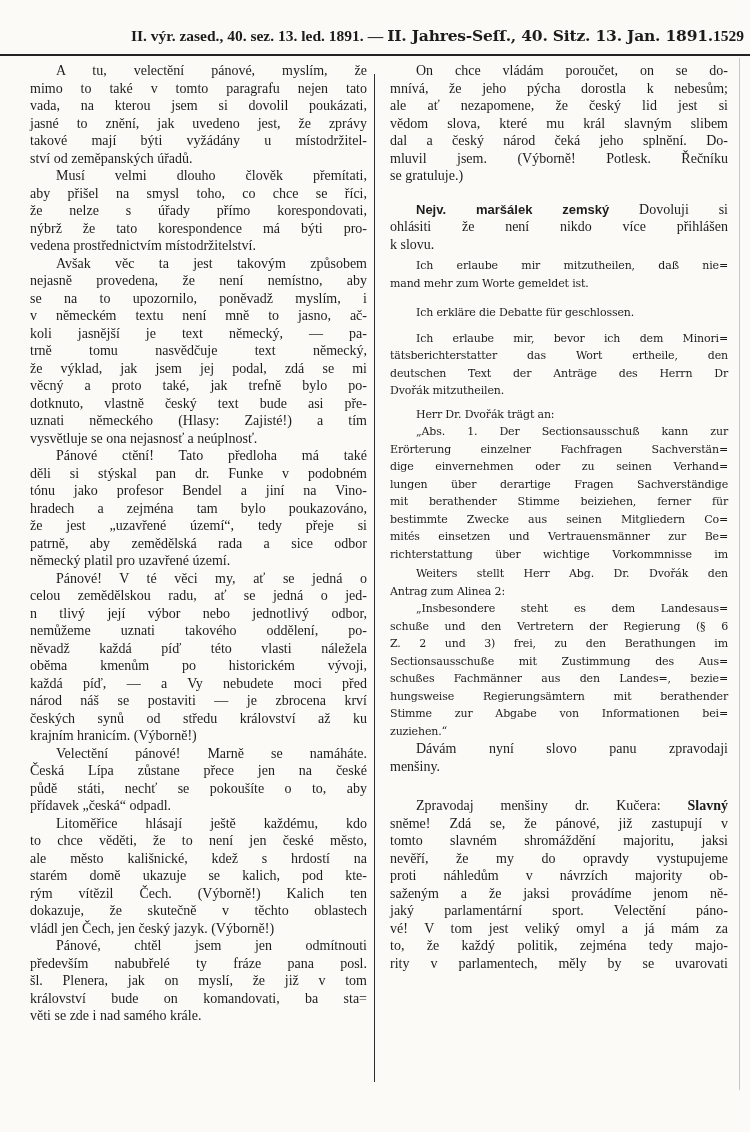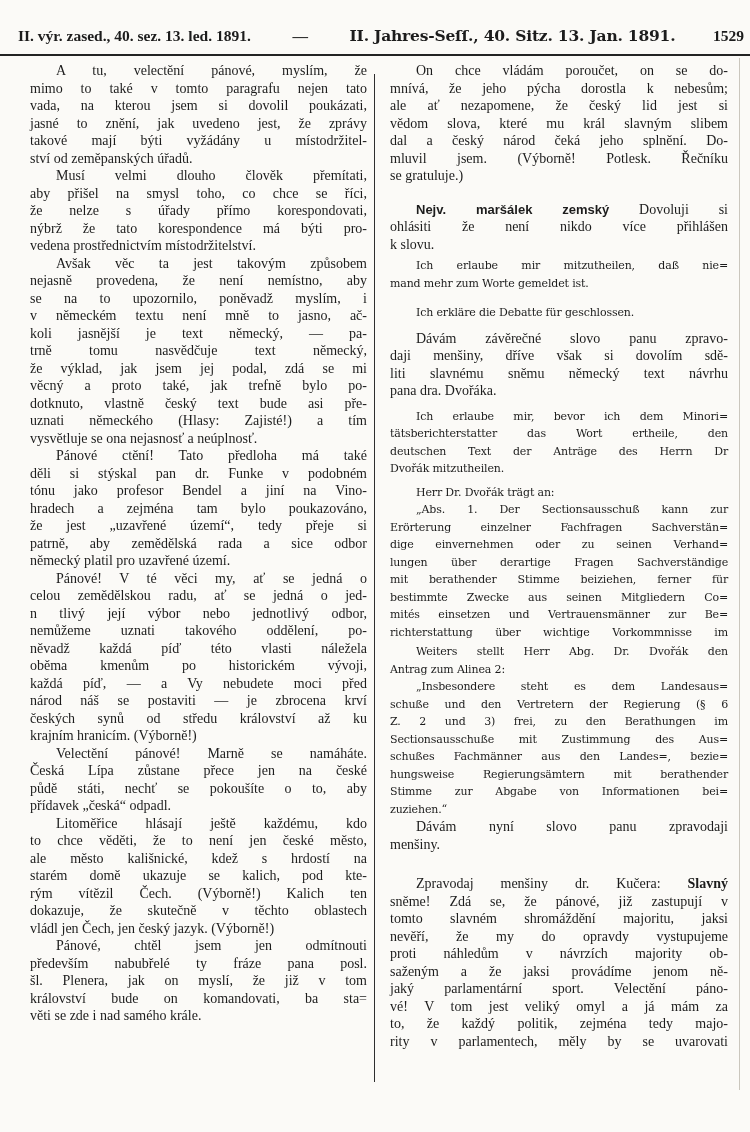--- a/index.html
+++ b/index.html
@@ -6,21 +6,21 @@
   body {
     width:750px; height:1132px;
     background:#fbfaf7;
     color:#1c1c1c;
     font-family:"Liberation Serif", serif;
     position:relative;
     overflow:hidden;
   }
   .page-header {
     position:absolute; top:26px; left:18px; right:6px;
-    display:flex; justify-content:space-between; align-items:baseline;
+    display:flex; justify-content:flex-end; align-items:baseline;
     font-weight:bold; font-size:15.5px; white-space:nowrap;
   }
   .hdr-cz { font-family:"Liberation Serif", serif; }
   .hdr-dash { font-family:"Liberation Serif", serif; padding:0 4px; }
   .hdr-de { font-family:"DejaVu Serif", serif; font-weight:bold; letter-spacing:-0.2px; }
   .hdr-page { font-family:"Liberation Serif", serif; }
   .header-rule {
     position:absolute; top:54px; left:0; right:0; height:2px; background:#232323;
   }
   .col {
@@ -144,26 +144,20 @@
       <div class="ln">ohlásiti že není nikdo více přihlášen</div>
       <div class="ln last">k slovu.</div>
     </div>
     <div class="para de" style="margin-top: 4px;">
       <div class="ln ind">Ich erlaube mir mitzutheilen, daß nie=</div>
       <div class="ln last">mand mehr zum Worte gemeldet ist.</div>
     </div>
     <div class="para de" style="margin-top: 12px;">
       <div class="ln ind last">Ich erkläre die Debatte für geschlossen.</div>
     </div>
-    <div class="para cz" style="margin-top: 8px;">
-      <div class="ln ind">Dávám závěrečné slovo panu zpravo-</div>
-      <div class="ln">daji menšiny, dříve však si dovolím sdě-</div>
-      <div class="ln">liti slavnému sněmu německý text návrhu</div>
-      <div class="ln last">pana dra. Dvořáka.</div>
-    </div>
     <div class="para de" style="margin-top: 8px;">
       <div class="ln ind">Ich erlaube mir, bevor ich dem Minori=</div>
       <div class="ln">tätsberichterstatter das Wort ertheile, den</div>
       <div class="ln">deutschen Text der Anträge des Herrn Dr</div>
       <div class="ln last">Dvořák mitzutheilen.</div>
     </div>
     <div class="para de" style="margin-top: 6px;">
       <div class="ln ind last">Herr Dr. Dvořák trägt an:</div>
     </div>
     <div class="para de">

